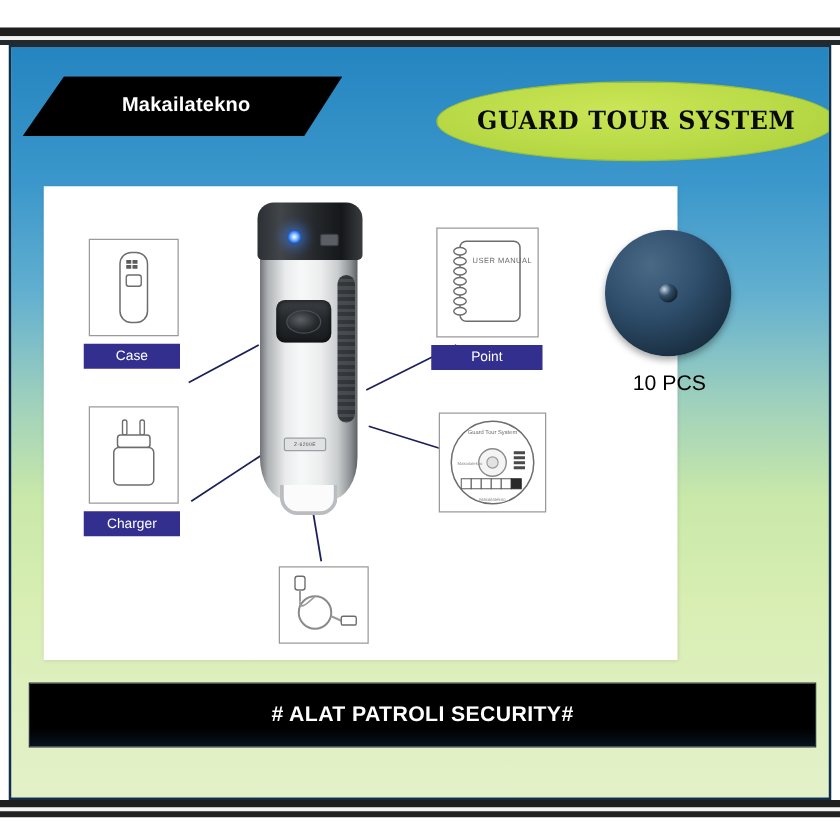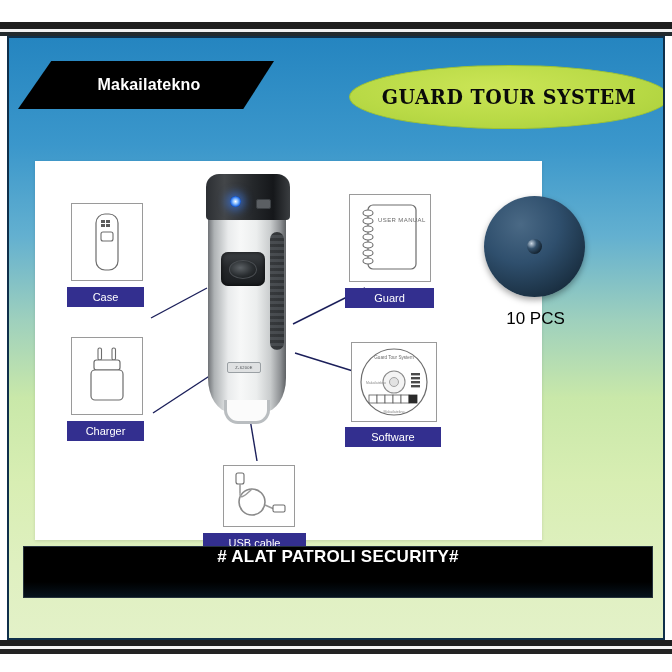--- a/index.html
+++ b/index.html
@@ -105,21 +105,21 @@
     font-weight: bold;
     letter-spacing: 0.5px;
     font-variant: small-caps;
     text-transform: uppercase;
     transform: scaleY(1.06);
   }
 
   
   .card {
     position: absolute;
-    left: 26px; top: 123px;
+    left: 26px; top: 111px;
     width: 507px; height: 379px;
     background: #ffffff;
     box-shadow: 0 1px 3px rgba(0,0,0,0.12);
   }
 
   
   .lines {
     position: absolute;
     left: 0; top: 0;
     width: 607px; height: 379px;
@@ -261,21 +261,21 @@
 
   
   .footer-banner {
     position: absolute;
     left: 14px; top: 508px;
     width: 630px; height: 52px;
     background: linear-gradient(to bottom, #000000 0%, #000000 70%, #06121c 100%);
     border: 1px solid #26323c;
     box-sizing: border-box;
     display: flex;
-    align-items: flex-start;
+    align-items: center;
     justify-content: center;
   }
   .footer-banner span {
     color: #ffffff;
     font-size: 17px;
     font-weight: bold;
     letter-spacing: 0.3px;
   }
 
   
@@ -376,42 +376,39 @@
 
       <div class="thumb" style="left:188px; top:304px; width:72px; height:62px;">
         <svg width="70" height="60" viewBox="0 0 70 60">
           <rect x="12" y="7" width="8" height="11" rx="2" fill="#ffffff" stroke="#6d6d6d" stroke-width="1.1"></rect>
           <path d="M16 18 L16 27" stroke="#9a9a9a" stroke-width="1.6" fill="none"></path>
           <circle cx="28" cy="36" r="13" fill="none" stroke="#8a8a8a" stroke-width="1.6"></circle>
           <path d="M16 27 Q15 36 28 23" stroke="#9a9a9a" stroke-width="1.4" fill="none"></path>
           <path d="M41 39 L50 43" stroke="#9a9a9a" stroke-width="1.6" fill="none"></path>
           <rect x="49" y="39" width="12" height="7" rx="1.5" fill="#ffffff" stroke="#6d6d6d" stroke-width="1.1"></rect>
         </svg>
-      </div>
-      <div class="chip" style="left:168px; top:372px; width:103px; height:20px;">
-        <span>USB cable</span>
       </div>
 
       <div class="thumb" style="left:314px; top:33px; width:82px; height:88px;">
         <svg width="80" height="86" viewBox="0 0 80 86">
           <rect x="18" y="10" width="48" height="64" rx="5" fill="#ffffff" stroke="#6d6d6d" stroke-width="1.2"></rect>
           <g stroke="#6d6d6d" stroke-width="1.1" fill="#ffffff">
             <ellipse cx="18" cy="18" rx="5" ry="3"></ellipse>
             <ellipse cx="18" cy="26" rx="5" ry="3"></ellipse>
             <ellipse cx="18" cy="34" rx="5" ry="3"></ellipse>
             <ellipse cx="18" cy="42" rx="5" ry="3"></ellipse>
             <ellipse cx="18" cy="50" rx="5" ry="3"></ellipse>
             <ellipse cx="18" cy="58" rx="5" ry="3"></ellipse>
             <ellipse cx="18" cy="66" rx="5" ry="3"></ellipse>
           </g>
           <text x="28" y="27" font-family="Liberation Sans, sans-serif" font-size="6" fill="#6a6a6a" letter-spacing="0.4">USER MANUAL</text>
         </svg>
       </div>
       <div class="chip" style="left:310px; top:127px; width:89px; height:20px;">
-        <span>Guard</span>
+        <span>Point</span>
       </div>
 
       <div class="thumb" style="left:316px; top:181px; width:86px; height:80px;">
         <svg width="84" height="78" viewBox="0 0 84 78">
           <circle cx="42" cy="39" r="33" fill="#ffffff" stroke="#6d6d6d" stroke-width="1.2"></circle>
           <circle cx="42" cy="39" r="11" fill="#f4f4f4" stroke="#8a8a8a" stroke-width="1.1"></circle>
           <circle cx="42" cy="39" r="4.5" fill="#e2e2e2" stroke="#9a9a9a" stroke-width="0.9"></circle>
           <text x="42" y="16" text-anchor="middle" font-family="Liberation Sans, sans-serif" font-size="4.6" fill="#6a6a6a">Guard Tour System</text>
           <text x="42" y="70" text-anchor="middle" font-family="Liberation Sans, sans-serif" font-size="3.6" fill="#8a8a8a">Makailatekno</text>
           <text x="14" y="41" font-family="Liberation Sans, sans-serif" font-size="3.4" fill="#8a8a8a">Makailatekno</text>
@@ -424,23 +421,20 @@
           <g fill="#ffffff" stroke="#5a5a5a" stroke-width="0.8">
             <rect x="17" y="52" width="8" height="8"></rect>
             <rect x="25" y="52" width="8" height="8"></rect>
             <rect x="33" y="52" width="8" height="8"></rect>
             <rect x="41" y="52" width="8" height="8"></rect>
             <rect x="49" y="52" width="8" height="8"></rect>
           </g>
           <rect x="57" y="52" width="8" height="8" fill="#2a2a2a" stroke="#2a2a2a" stroke-width="0.8"></rect>
         </svg>
       </div>
-      <div class="chip" style="left:310px; top:266px; width:96px; height:20px;">
-        <span>Software</span>
-      </div>
 
       <div class="disc">
         <div class="disc-hole-inner"></div>
       </div>
       <div class="disc-caption">
         <div>10 PCS</div>
       </div>
 
     </div>
 

